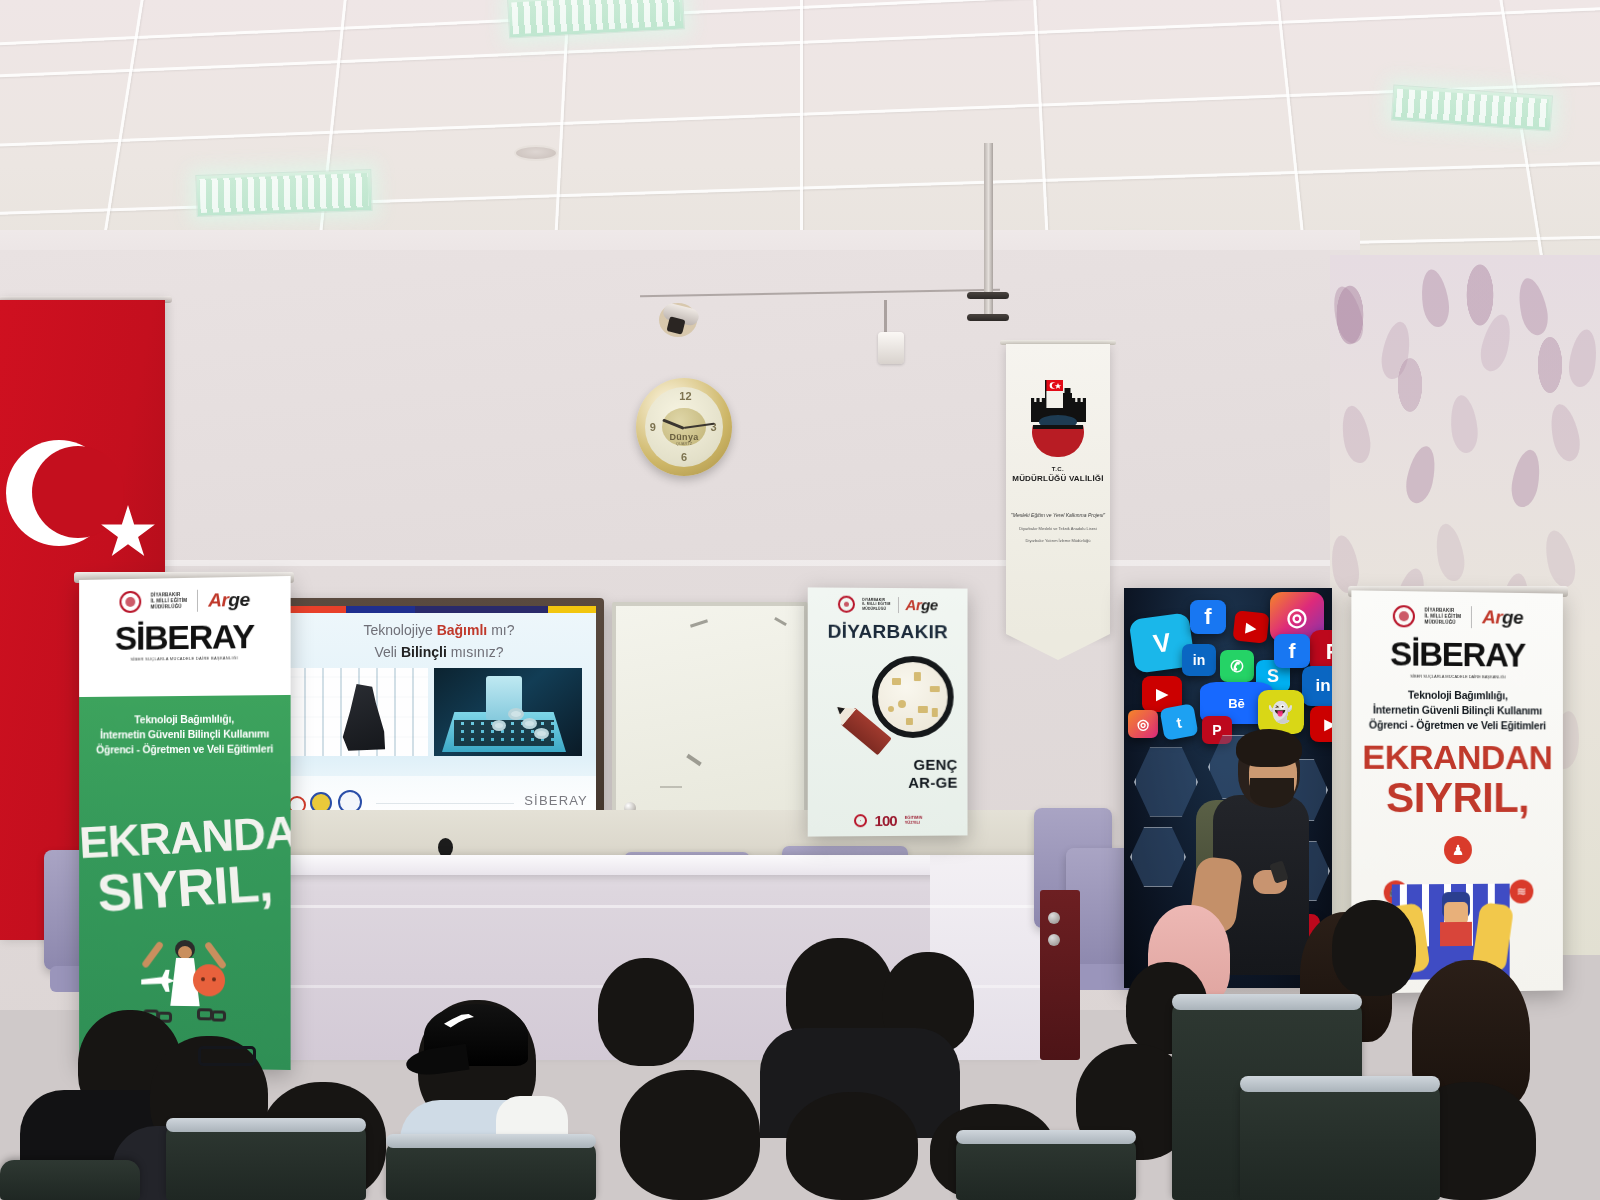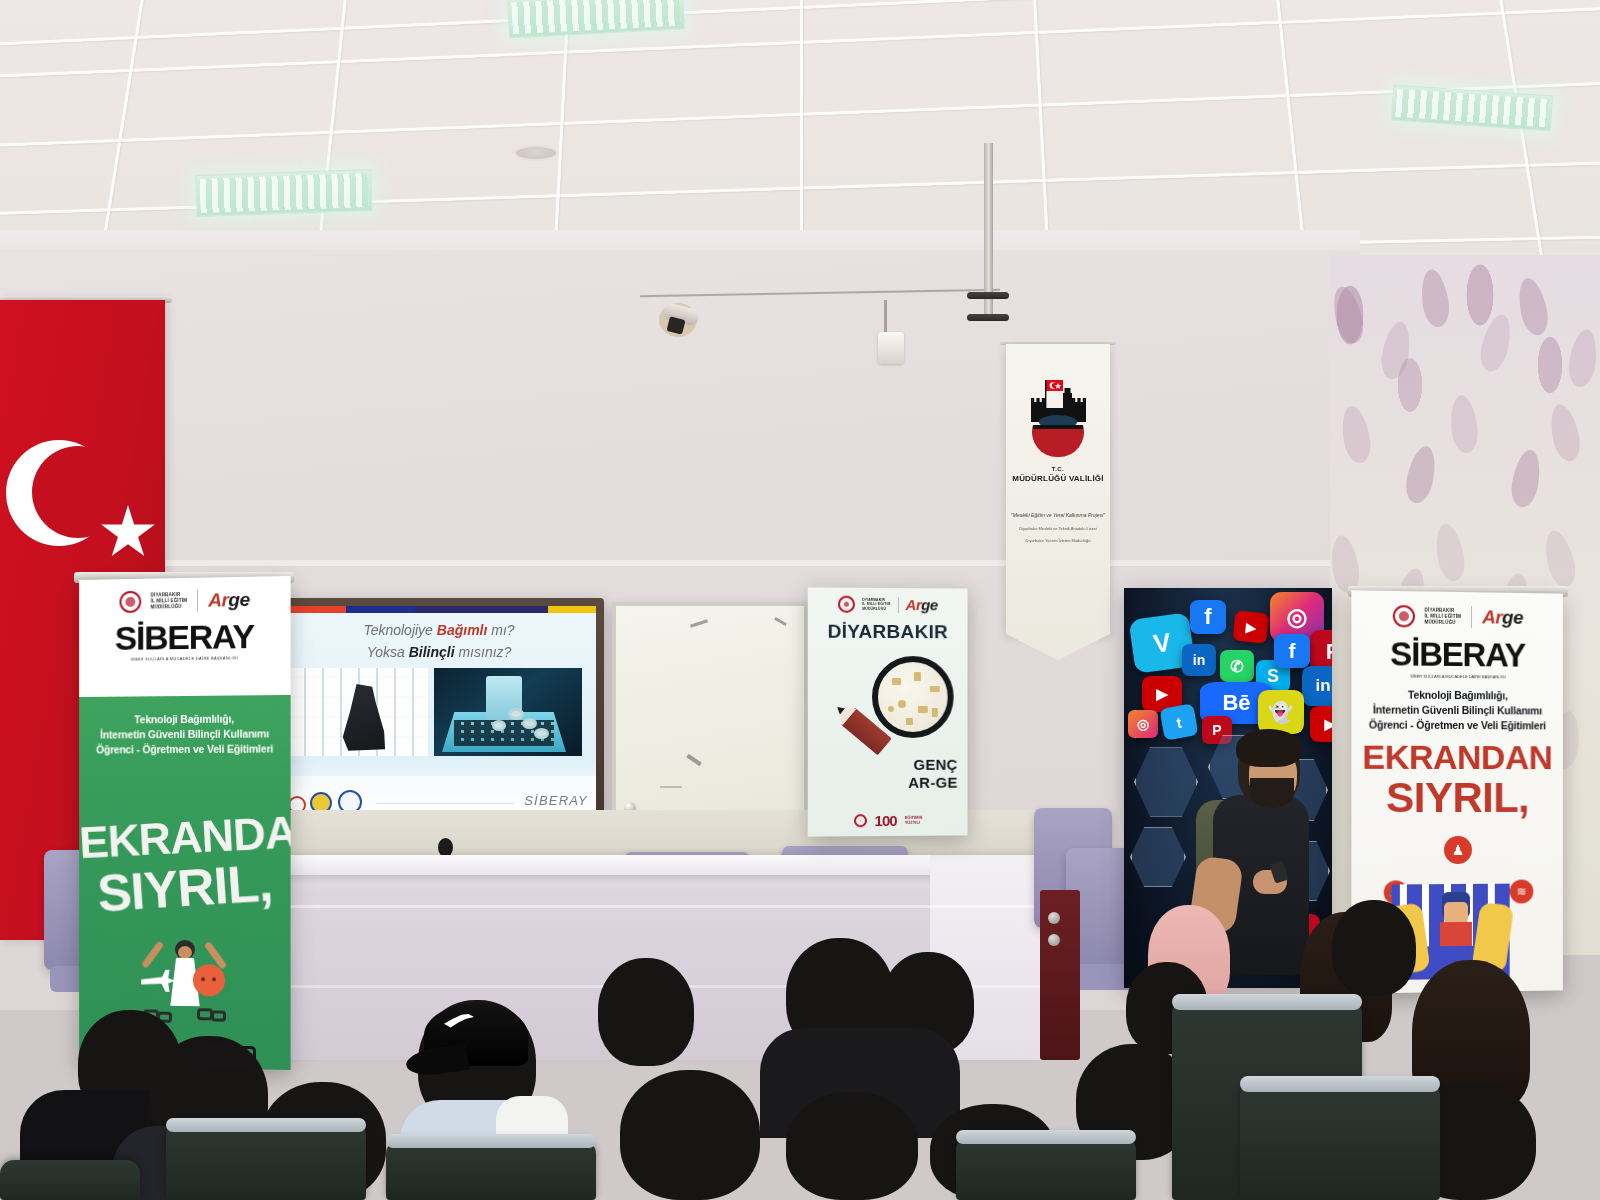--- a/index.html
+++ b/index.html
@@ -113,21 +113,21 @@
   .crescent{position:absolute;left:6px;top:440px;width:106px;height:106px;border-radius:50%;
     background:#fff;}
   .crescent-cut{position:absolute;left:32px;top:446px;width:92px;height:92px;border-radius:50%;
     background:#c40f1e;}
   .star{position:absolute;left:100px;top:505px;width:56px;height:56px;background:#fff;
     clip-path:polygon(50% 0%,61% 35%,98% 35%,68% 57%,79% 91%,50% 70%,21% 91%,32% 57%,2% 35%,39% 35%);}
 
   
   .screen-frame{position:absolute;left:274px;top:598px;width:330px;height:230px;
     background:linear-gradient(180deg,#5a4a3f,#43362d);border-radius:4px;
-    box-shadow:0 6px 16px rgba(0,0,0,.28);padding:8px;font-style:italic;}
+    box-shadow:0 6px 16px rgba(0,0,0,.28);padding:8px;}
   .slide{position:absolute;inset:8px;background:linear-gradient(180deg,#eef7fb,#dff0f8 70%,#fafdfe 100%);
     overflow:hidden;}
   .slide-bar{position:absolute;left:0;top:0;width:100%;height:7px;display:flex;}
   .slide-t1{position:absolute;left:0;right:0;top:16px;text-align:center;
     font-size:14px;color:#6f6f77;}
   .slide-t2{position:absolute;left:0;right:0;top:38px;text-align:center;
     font-size:14px;color:#6f6f77;}
   .slide-t1 b,.slide-t2 b{color:#c0392b;}
   .slide-t2 b{color:#222;}
   .ph-left{position:absolute;left:6px;top:62px;width:140px;height:88px;
@@ -391,20 +391,33 @@
   <div class="wire" style="left:640px;top:292px;width:360px;transform:rotate(-1deg)"></div>
   <div class="wire" style="left:884px;top:300px;width:3px;height:34px;background:rgba(120,110,105,.55)"></div>
   <div class="cam-mount"></div>
   <div class="cam-body"></div>
   <div class="cam-lens"></div>
   <div class="sensor"></div>
   <div class="proj-pole"></div>
   <div class="proj-disc" style="left:967px;top:292px"></div>
   <div class="proj-disc" style="left:967px;top:314px"></div>
 
+  <div class="clock">
+    <div class="clock-face">
+      <div class="num" style="left:44%;top:4%">12</div>
+      <div class="num" style="left:84%;top:42%">3</div>
+      <div class="num" style="left:46%;top:80%">6</div>
+      <div class="num" style="left:6%;top:42%">9</div>
+      <div class="clock-inner"></div>
+      <div class="clock-brand">Dünya</div>
+      <div class="clock-sub">QUARTZ</div>
+      <div class="hand" style="left:50%;top:50%;width:23px;height:3px;transform:rotate(202deg)"></div>
+      <div class="hand" style="left:50%;top:50%;width:31px;height:2px;transform:rotate(-8deg)"></div>
+    </div>
+  </div>
 
   <div class="pennant-rod"></div>
   <div class="pennant">
     <svg class="pen-castle" viewBox="0 0 66 82">
       <rect x="21" y="2" width="17" height="11" fill="#e30a17"></rect>
       <circle cx="28" cy="7.5" r="3.3" fill="#fff"></circle>
         <circle cx="29.6" cy="7.5" r="2.7" fill="#e30a17"></circle>
       <polygon points="33,5 34,7.2 36.3,7.2 34.4,8.6 35.1,10.8 33,9.5 30.9,10.8 31.6,8.6 29.7,7.2 32,7.2" fill="#fff"></polygon>
       <rect x="20" y="2" width="1.4" height="40" fill="#111"></rect>
       <rect x="38" y="15" width="9" height="28" fill="#111"></rect>
@@ -440,21 +453,21 @@
       <div class="slide-bar">
         <div style="flex:1.2;background:#e8402a"></div>
         <div style="flex:1.3;background:#1f2f8f"></div>
         <div style="flex:2.5;background:#2a2a6a"></div>
         <div style="flex:.9;background:#f2c60f"></div>
       </div>
       <div class="slide-t1">
         <span>Teknolojiye </span><b>Bağımlı</b><span> mı?</span>
       </div>
       <div class="slide-t2">
-        <span>Yoksa </span><b>Bilinçli</b><span> mısınız?</span>
+        <span>Veli </span><b>Bilinçli</b><span> mısınız?</span>
       </div>
 
       <div class="ph-left">
         <div class="ph-person"></div>
       </div>
 
       <div class="ph-right">
         <div class="lap"></div>
         <div class="lapkeys"></div>
         <div class="tablet"></div>
@@ -587,21 +600,21 @@
     <div class="sm" style="left:66px;top:12px;width:36px;height:34px;background:#1877f2;font-size:22px">f</div>
     <div class="sm" style="left:110px;top:24px;width:34px;height:30px;background:#cc0000;font-size:13px;transform:rotate(6deg)">▶</div>
     <div class="sm" style="left:146px;top:4px;width:54px;height:50px;background:linear-gradient(135deg,#f58529,#dd2a7b,#8134af);font-size:24px">◎</div>
     <div class="sm" style="left:186px;top:42px;width:46px;height:44px;background:#bd081c;font-size:22px">P</div>
     <div class="sm" style="left:58px;top:56px;width:34px;height:32px;background:#0a66c2;font-size:14px">in</div>
     <div class="sm" style="left:96px;top:62px;width:34px;height:32px;background:#25d366;font-size:16px">✆</div>
     <div class="sm" style="left:132px;top:72px;width:34px;height:32px;background:#00aff0;font-size:18px">S</div>
     <div class="sm" style="left:150px;top:46px;width:36px;height:34px;background:#1877f2;font-size:21px">f</div>
     <div class="sm" style="left:178px;top:78px;width:42px;height:40px;background:#0a66c2;font-size:17px">in</div>
     <div class="sm" style="left:18px;top:88px;width:40px;height:36px;background:#cc0000;font-size:15px">▶</div>
-    <div class="sm" style="left:76px;top:94px;width:73px;height:42px;background:#1769ff;font-size:22px">Bē</div>
+    <div class="sm" style="left:76px;top:94px;width:73px;height:42px;background:#1769ff;font-size:13px">Bē</div>
     <div class="sm" style="left:134px;top:102px;width:46px;height:44px;background:#d9d716;font-size:20px;color:#fff">👻</div>
     <div class="sm" style="left:186px;top:118px;width:40px;height:36px;background:#cc0000;font-size:14px">▶</div>
     <div class="sm" style="left:4px;top:122px;width:30px;height:28px;background:linear-gradient(135deg,#f58529,#dd2a7b);font-size:14px">◎</div>
     <div class="sm" style="left:38px;top:118px;width:34px;height:32px;background:#1da1f2;font-size:15px;transform:rotate(-10deg)">t</div>
     <div class="sm" style="left:78px;top:128px;width:30px;height:28px;background:#bd081c;font-size:14px">P</div>
     <div class="hex" style="left:10px;top:158px;width:64px;height:72px"></div>
     <div class="hex" style="left:84px;top:146px;width:58px;height:66px"></div>
     <div class="hex" style="left:148px;top:170px;width:56px;height:64px"></div>
     <div class="hex" style="left:6px;top:238px;width:56px;height:62px"></div>
     <div class="hex" style="left:152px;top:252px;width:54px;height:62px"></div>

